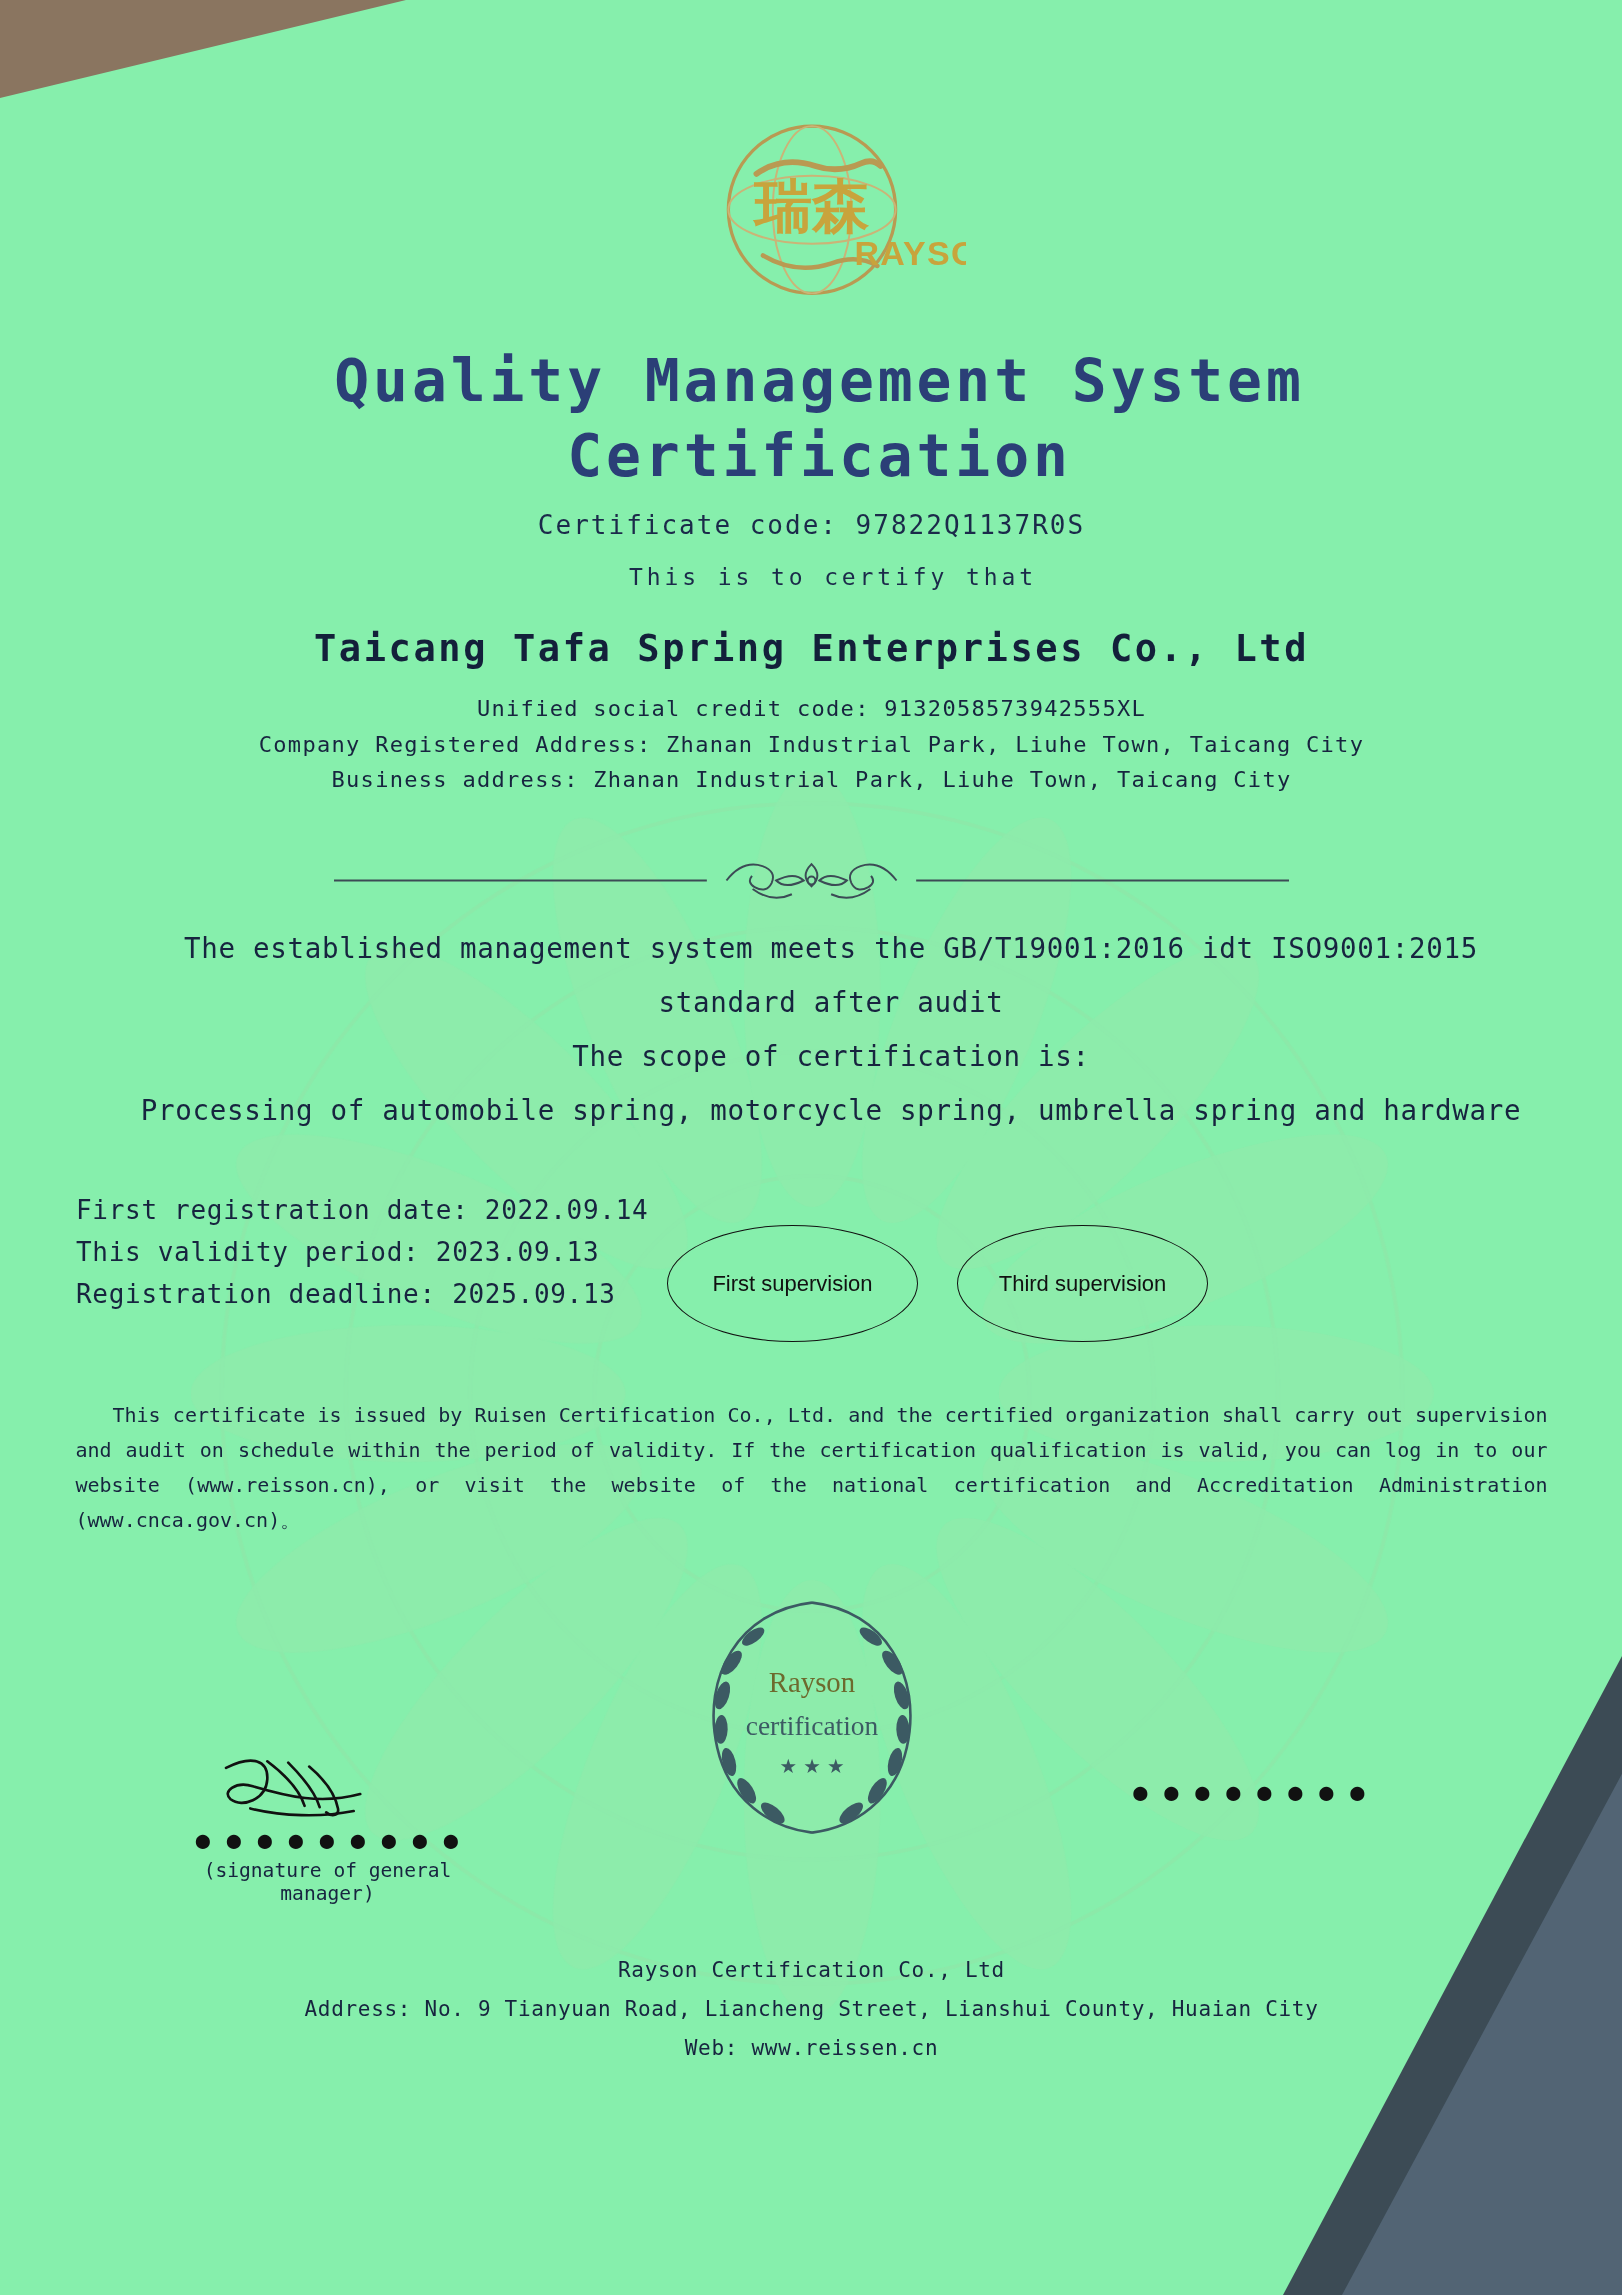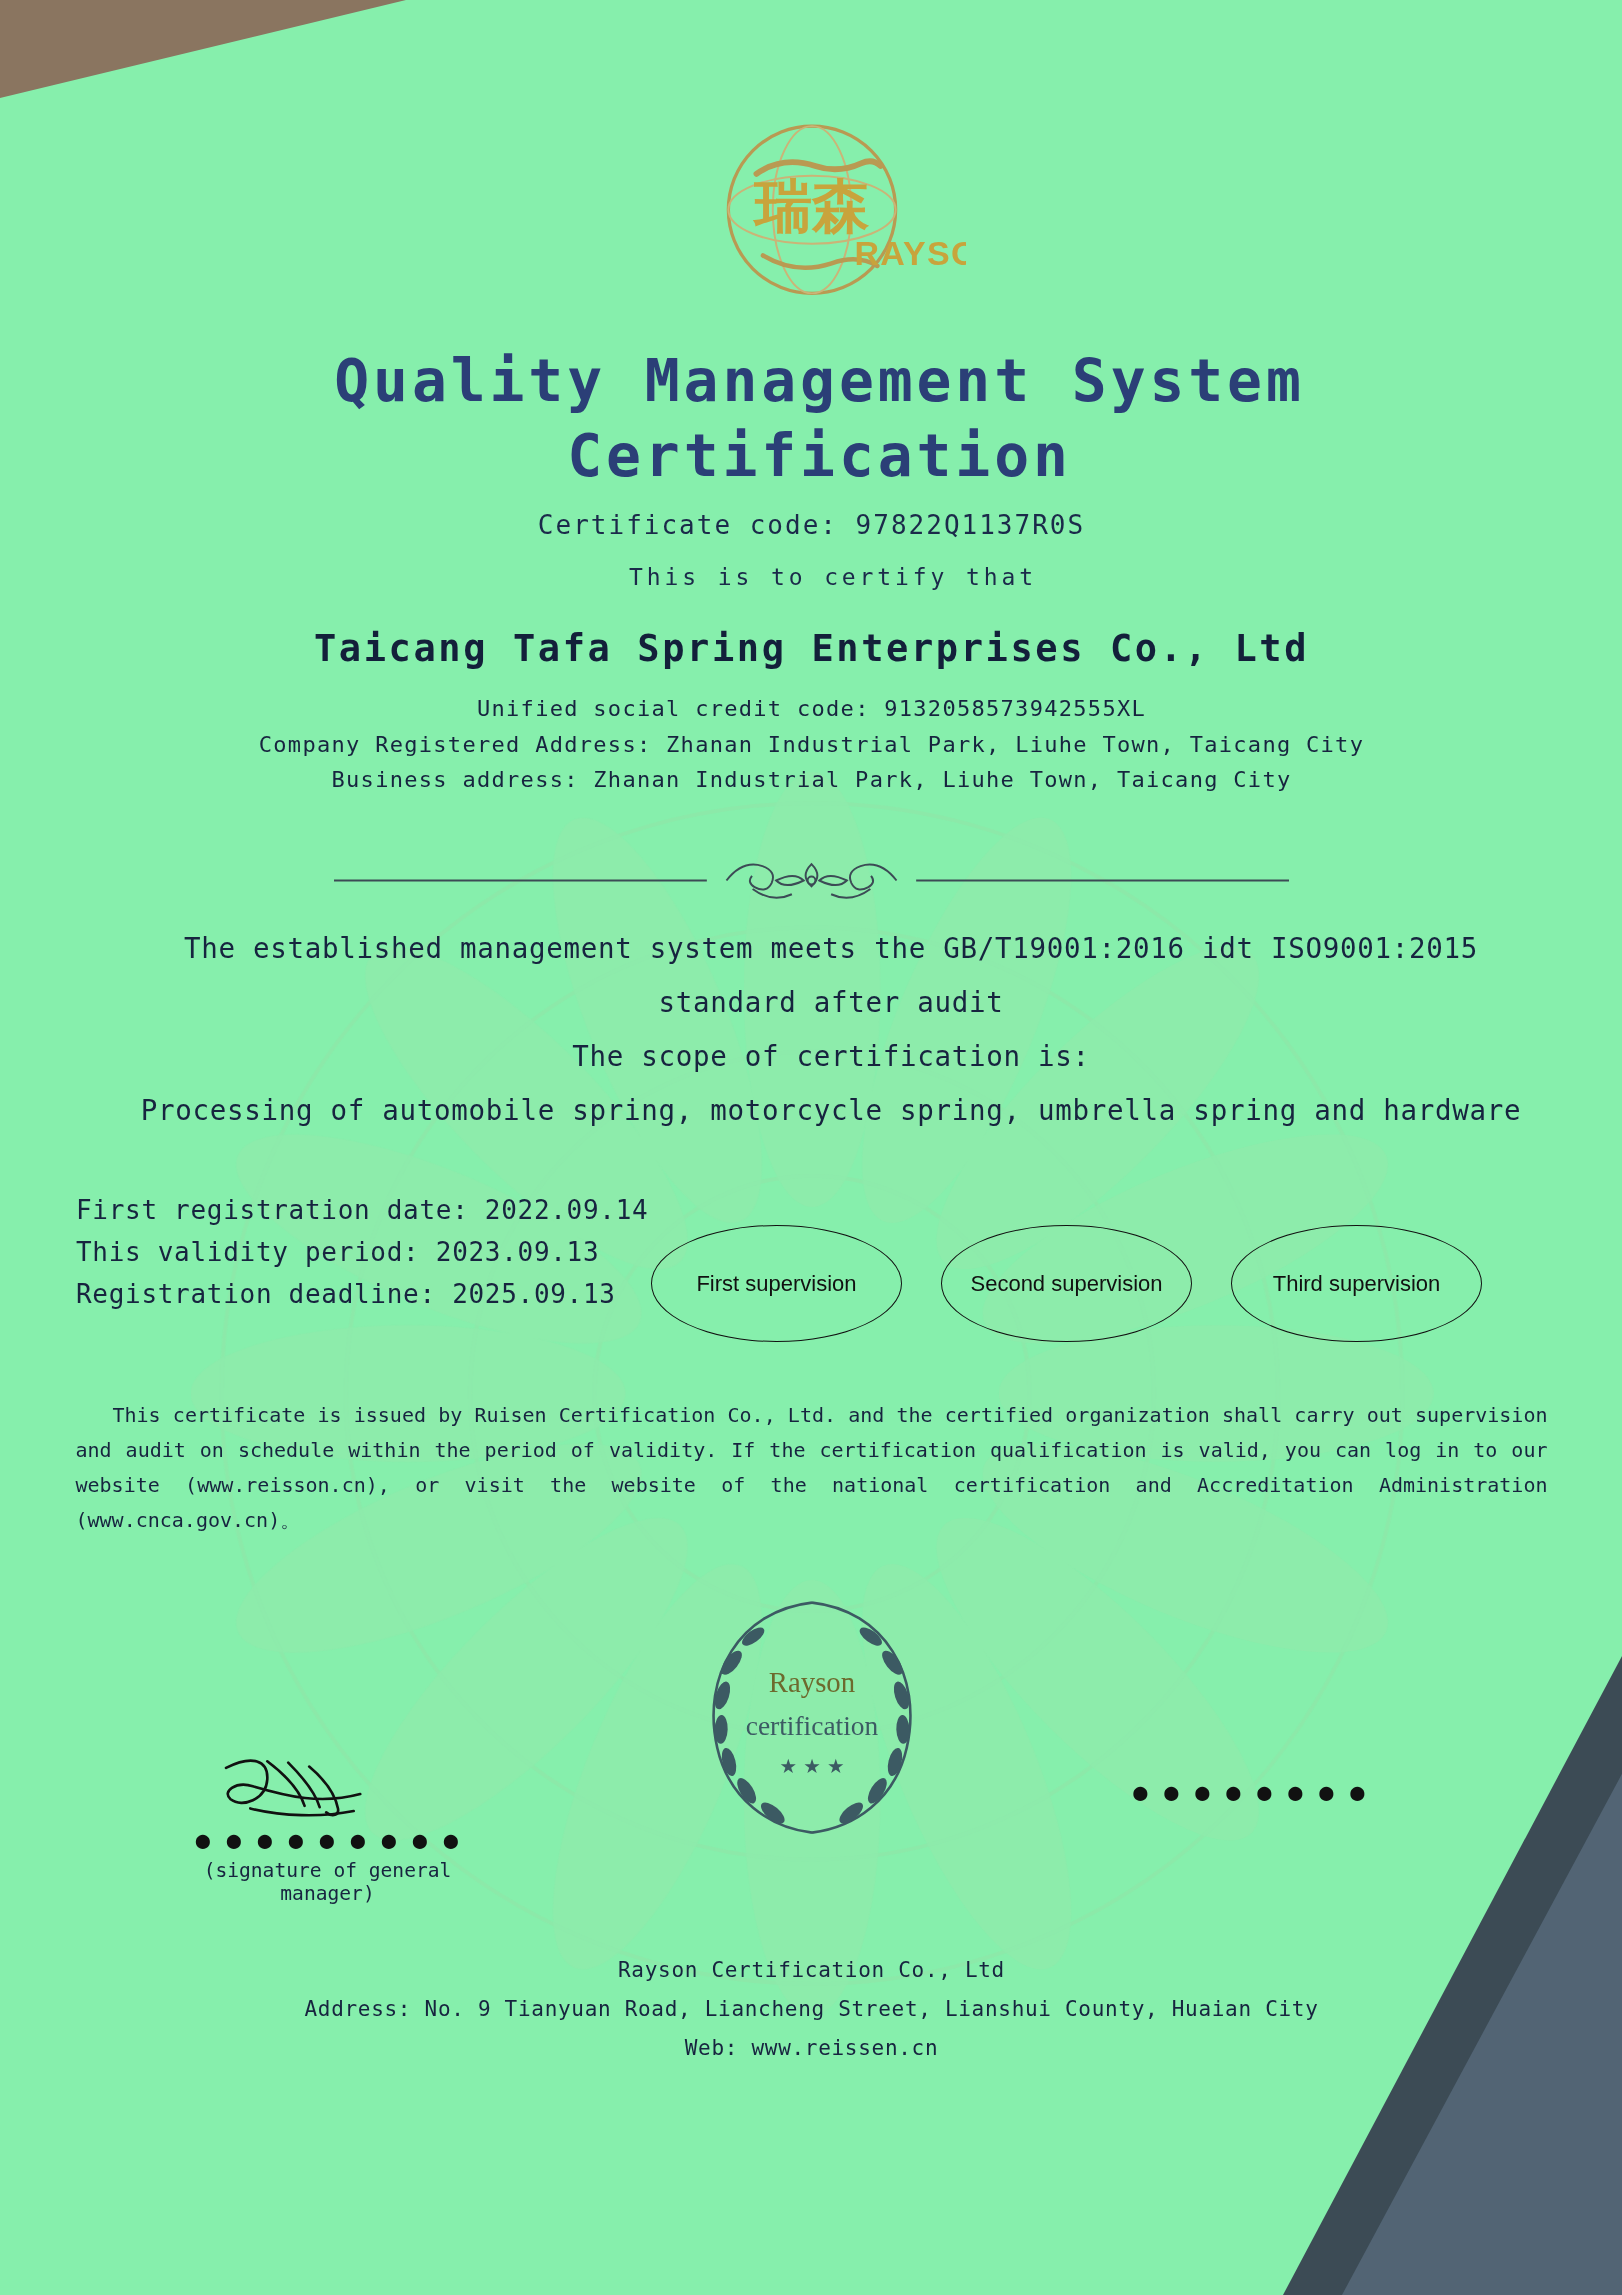--- a/index.html
+++ b/index.html
@@ -151,21 +151,21 @@
     left: 76px;
     top: 0;
     color: #17243f;
     font-family: "DejaVu Sans Mono", monospace;
     font-size: 26px;
     line-height: 1.62;
     letter-spacing: 0.7px;
   }
   .ellipses {
     position: absolute;
-    left: 651px;
+    left: 667px;
     top: 36px;
     display: flex;
     gap: 39px;
   }
   .ellipse {
     width: 249px;
     height: 115px;
     border: 1.3px solid #111;
     border-radius: 50%;
     display: flex;
@@ -327,21 +327,20 @@
     <div class="body-line scope">Processing of automobile spring, motorcycle spring, umbrella spring and hardware</div>
 
     <div class="mid-row">
       <div class="dates">
         <div>First registration date: 2022.09.14</div>
         <div>This validity period: 2023.09.13</div>
         <div>Registration deadline: 2025.09.13</div>
       </div>
       <div class="ellipses">
         <div class="ellipse">First supervision</div>
-        <div class="ellipse">Second supervision</div>
         <div class="ellipse">Third supervision</div>
       </div>
     </div>
 
     <div class="note">This certificate is issued by Ruisen Certification Co., Ltd. and the certified organization shall carry out supervision and audit on schedule within the period of validity. If the certification qualification is valid, you can log in to our website (www.reisson.cn), or visit the website of the national certification and Accreditation Administration (www.cnca.gov.cn)。</div>
 
     <div class="seal-wrap">
       <svg class="seal-svg" width="281" height="262" viewBox="0 0 430 400">
         <g stroke="#3c5a63" fill="none" stroke-width="4">
           <path d="M215 28 C105 40 45 140 70 250 C88 330 150 372 215 380"></path>

